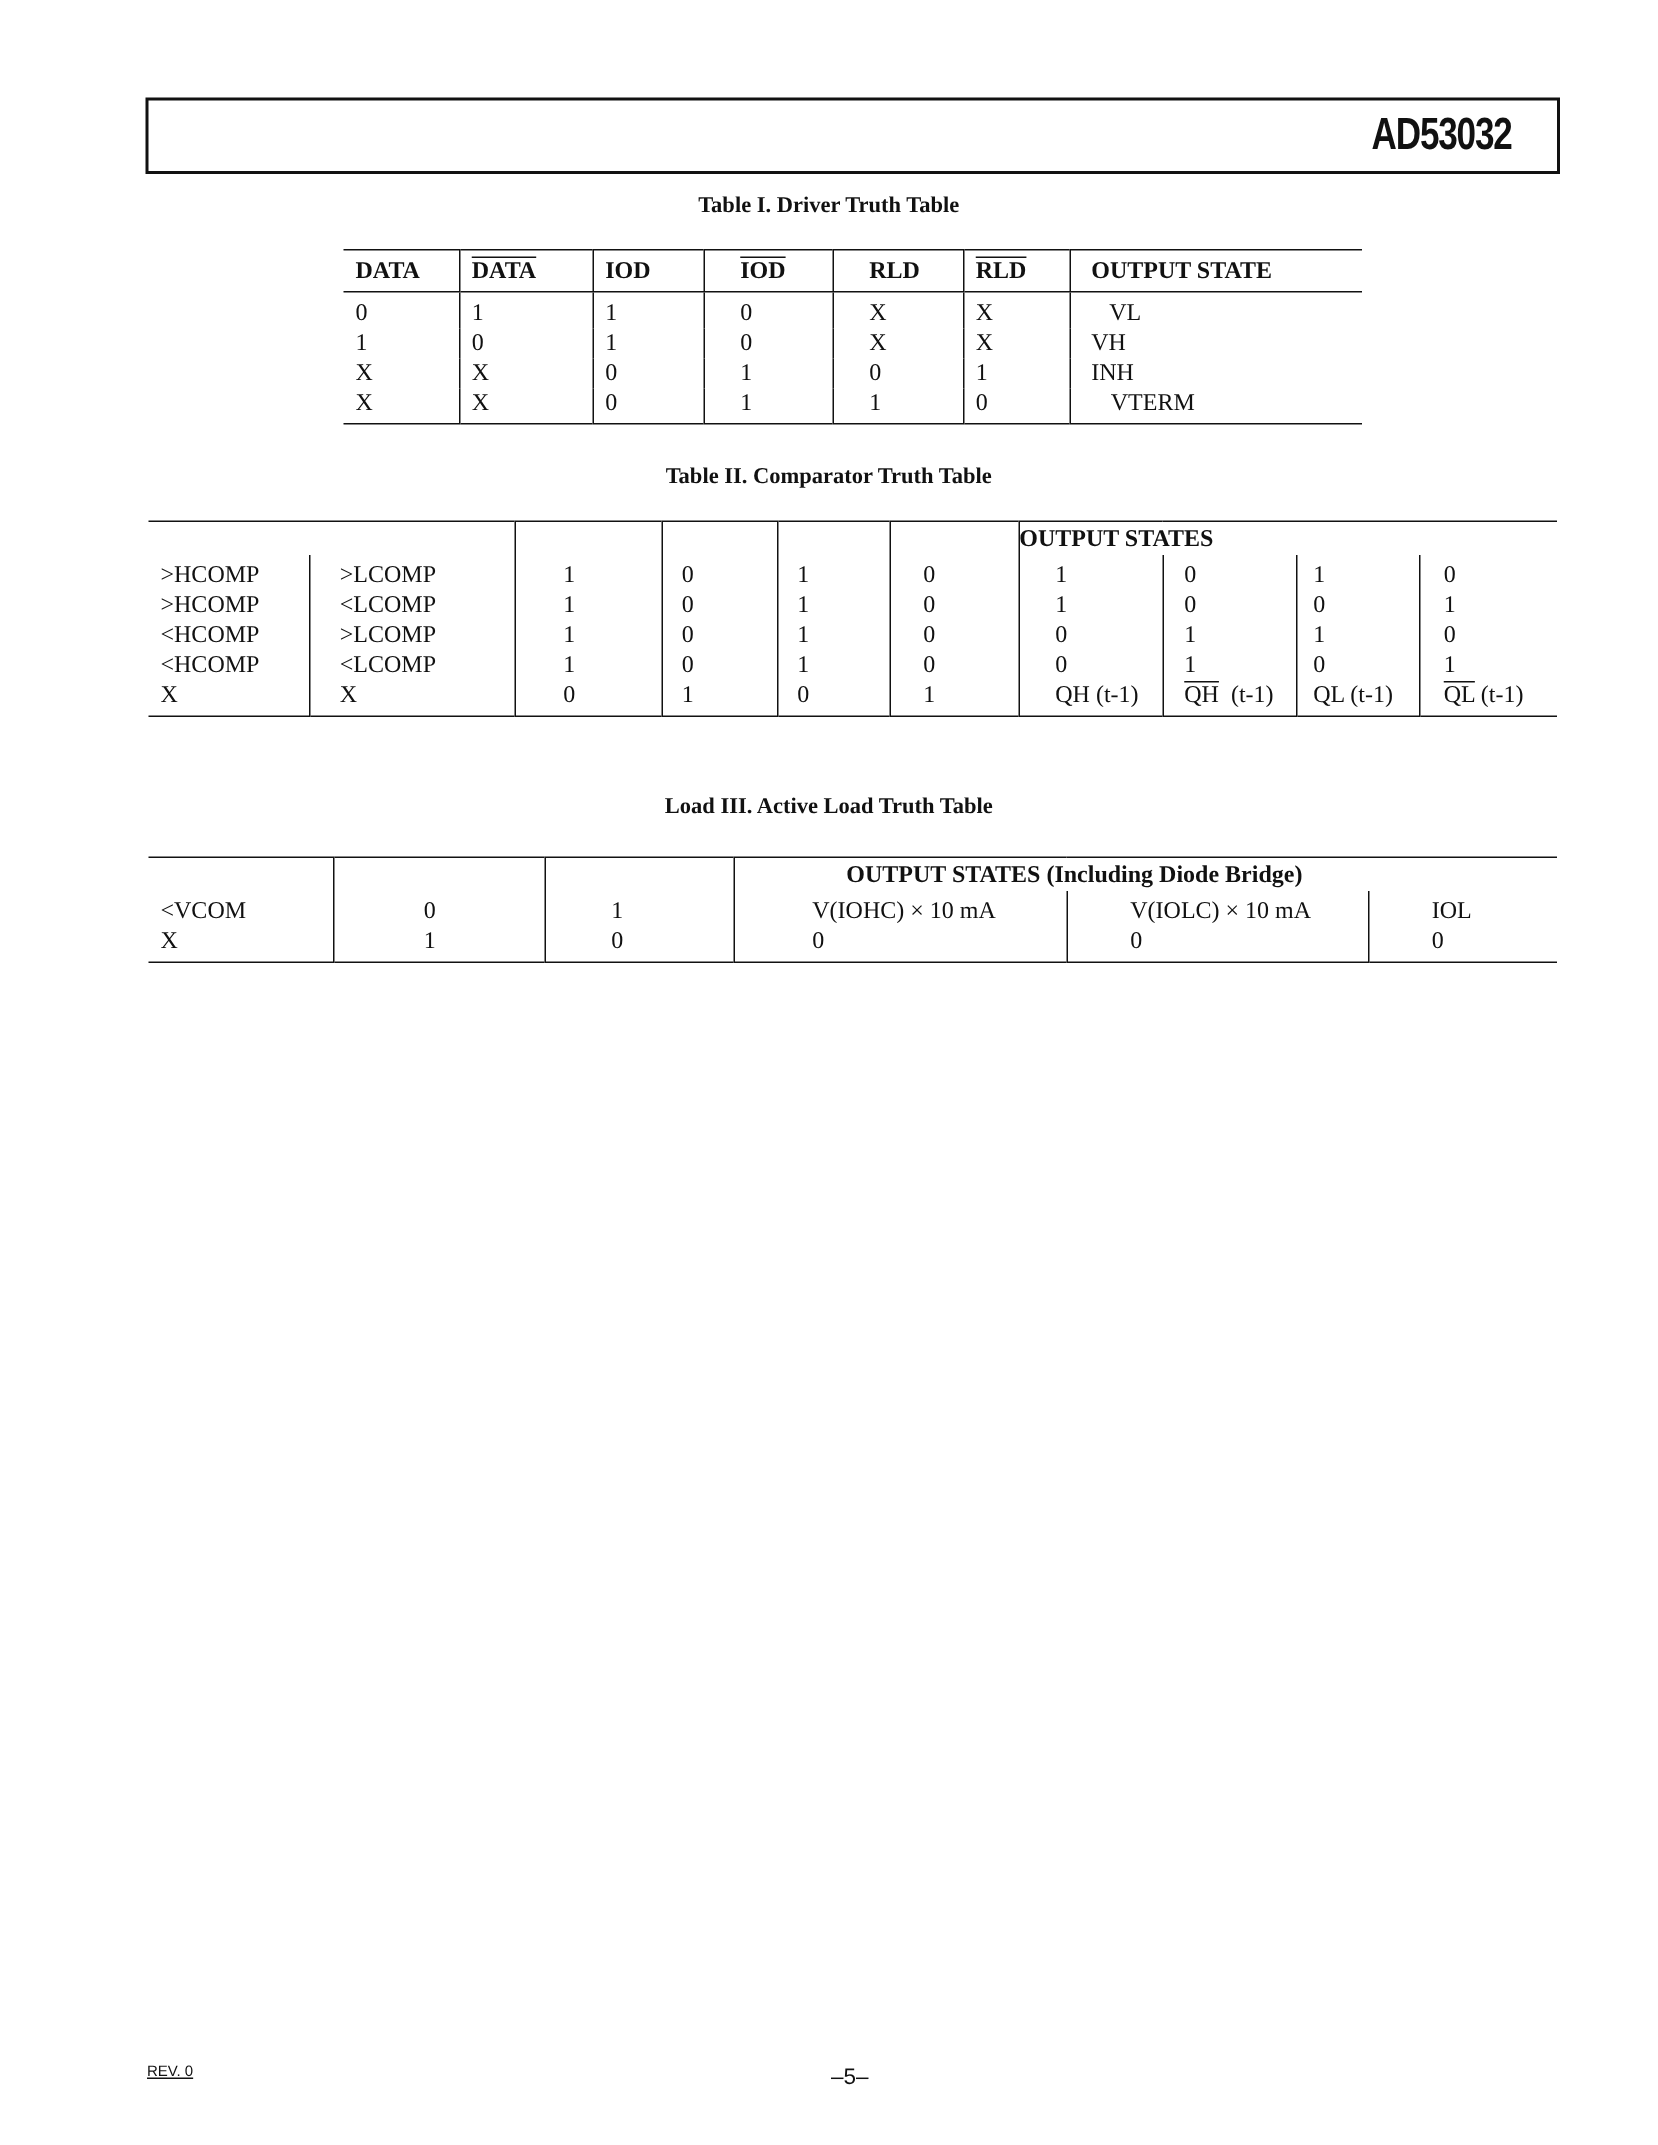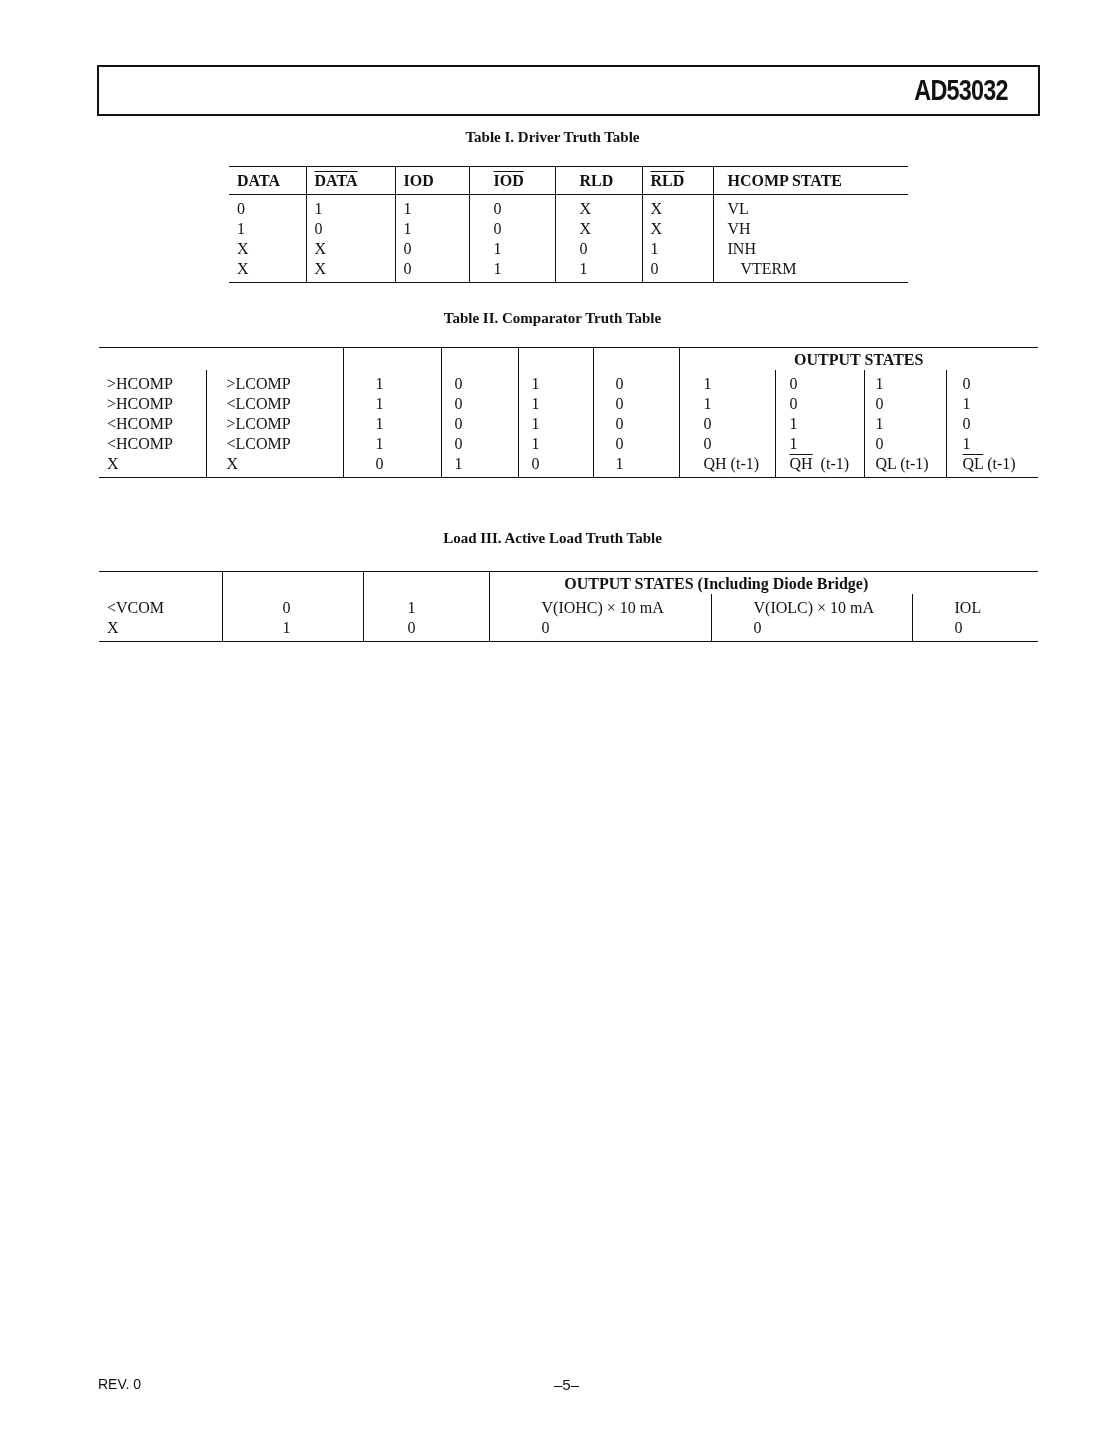--- a/index.html
+++ b/index.html
@@ -25,21 +25,21 @@
   #t2 tbody tr:first-child td { padding-top: 4px; }
   .subsep { position: relative; }
   .subsep::before { content: ""; position: absolute; left: 0; top: 4px; bottom: 2px; border-left: 1px solid #111; }
 
   
   #t3 { left: 99px; top: 571px; width: 939px; border-top: 1px solid #111; border-bottom: 1px solid #111; }
   #t3 thead tr.h1 th { height: 20px; padding-top: 2px; }
   #t3 thead tr.h2 th { height: 26px; border-bottom: 1px solid #111; }
   #t3 tbody tr:first-child td { padding-top: 4px; margin-top: 28px; }
 
-  .footer-rev { position: absolute; left: 98px; top: 1376px; font-family: "Liberation Sans", "DejaVu Sans", sans-serif; font-size: 14px; }
+  .footer-rev { position: absolute; left: 98px; top: 1376px; font-family: "Liberation Sans", "DejaVu Sans", sans-serif; font-size: 10px; text-decoration: underline; }
   .footer-page { position: absolute; left: 554px; top: 1376px; font-family: "Liberation Sans", "DejaVu Sans", sans-serif; font-size: 15px; }
 </style>
 </head>
 <body>
 
 <div class="header-box">
   <div class="part-number">AD53032</div>
 </div>
 
 <div class="table-title" style="top:129px">Table I.  Driver Truth Table</div>
@@ -54,32 +54,32 @@
       <col>
   </colgroup>
   <thead>
     <tr>
       <th>DATA</th>
       <th class="vline"><span class="ol">DATA</span></th>
       <th class="vline">IOD</th>
       <th class="vline" style="padding-left:24px"><span class="ol">IOD</span></th>
       <th class="vline" style="padding-left:24px">RLD</th>
       <th class="vline"><span class="ol">RLD</span></th>
-      <th class="vline" style="padding-left:14px">HCOMP STATE</th>
+      <th class="vline" style="padding-left:14px">OUTPUT STATE</th>
     </tr>
   </thead>
   <tbody>
     <tr>
       <td>0</td>
       <td class="vline">1</td>
       <td class="vline">1</td>
       <td class="vline" style="padding-left:24px">0</td>
       <td class="vline" style="padding-left:24px">X</td>
       <td class="vline">X</td>
-      <td class="vline" style="padding-left:14px">VL</td>
+      <td class="vline" style="padding-left:26px">VL</td>
     </tr>
     <tr>
       <td>1</td>
       <td class="vline">0</td>
       <td class="vline">1</td>
       <td class="vline" style="padding-left:24px">0</td>
       <td class="vline" style="padding-left:24px">X</td>
       <td class="vline">X</td>
       <td class="vline" style="padding-left:14px">VH</td>
     </tr>
@@ -118,21 +118,21 @@
       <col style="width:82px">
       <col>
   </colgroup>
   <thead>
     <tr class="h1">
       <th colspan="2"></th>
       <th class="vline"></th>
       <th class="vline"></th>
       <th class="vline"></th>
       <th class="vline"></th>
-      <th class="vline" colspan="4" style="text-align:center;padding-left:0">OUTPUT STATES</th>
+      <th class="vline" colspan="4" style="padding-left:0">OUTPUT STATES</th>
     </tr>
   </thead>
   <tbody>
     <tr>
       <td>&gt;HCOMP</td>
       <td class="vline" style="padding-left:20px">&gt;LCOMP</td>
       <td class="vline" style="padding-left:32px">1</td>
       <td class="vline" style="padding-left:13px">0</td>
       <td class="vline" style="padding-left:13px">1</td>
       <td class="vline" style="padding-left:22px">0</td>

